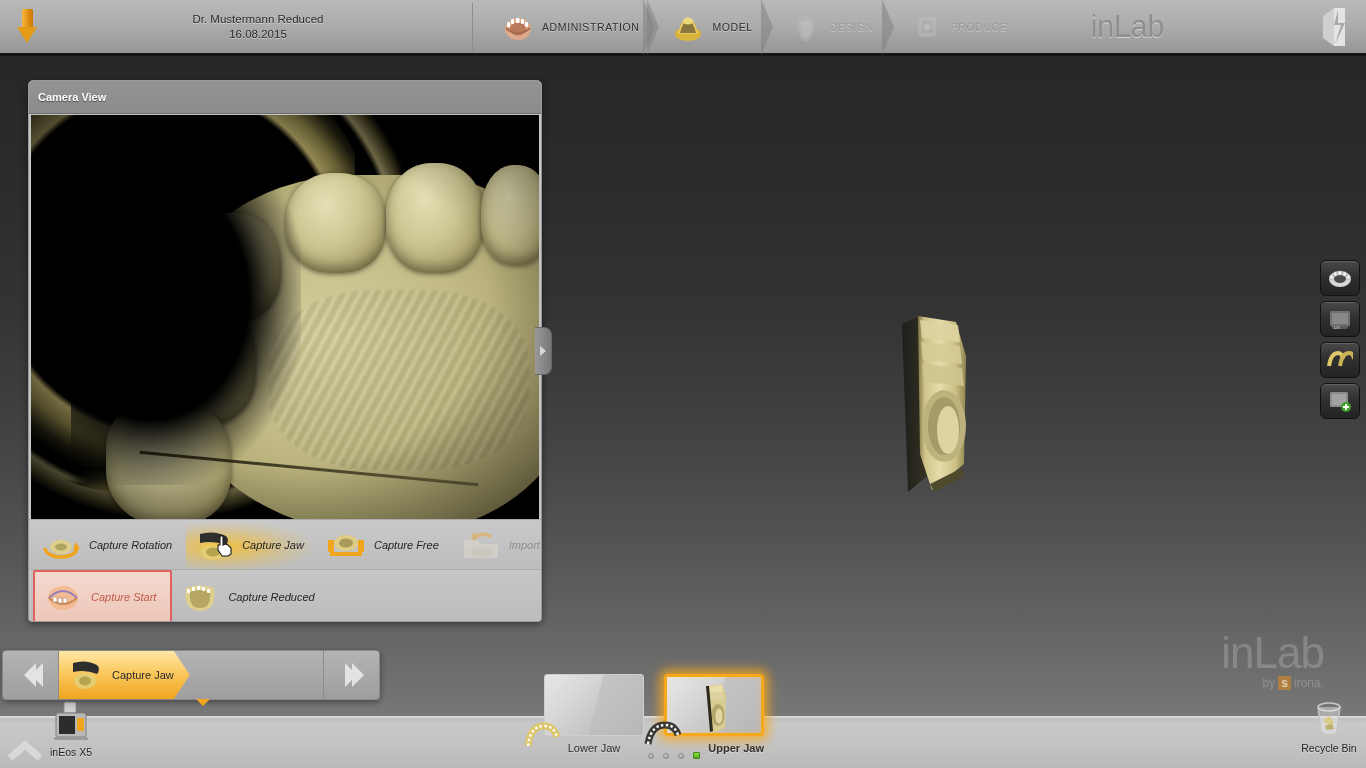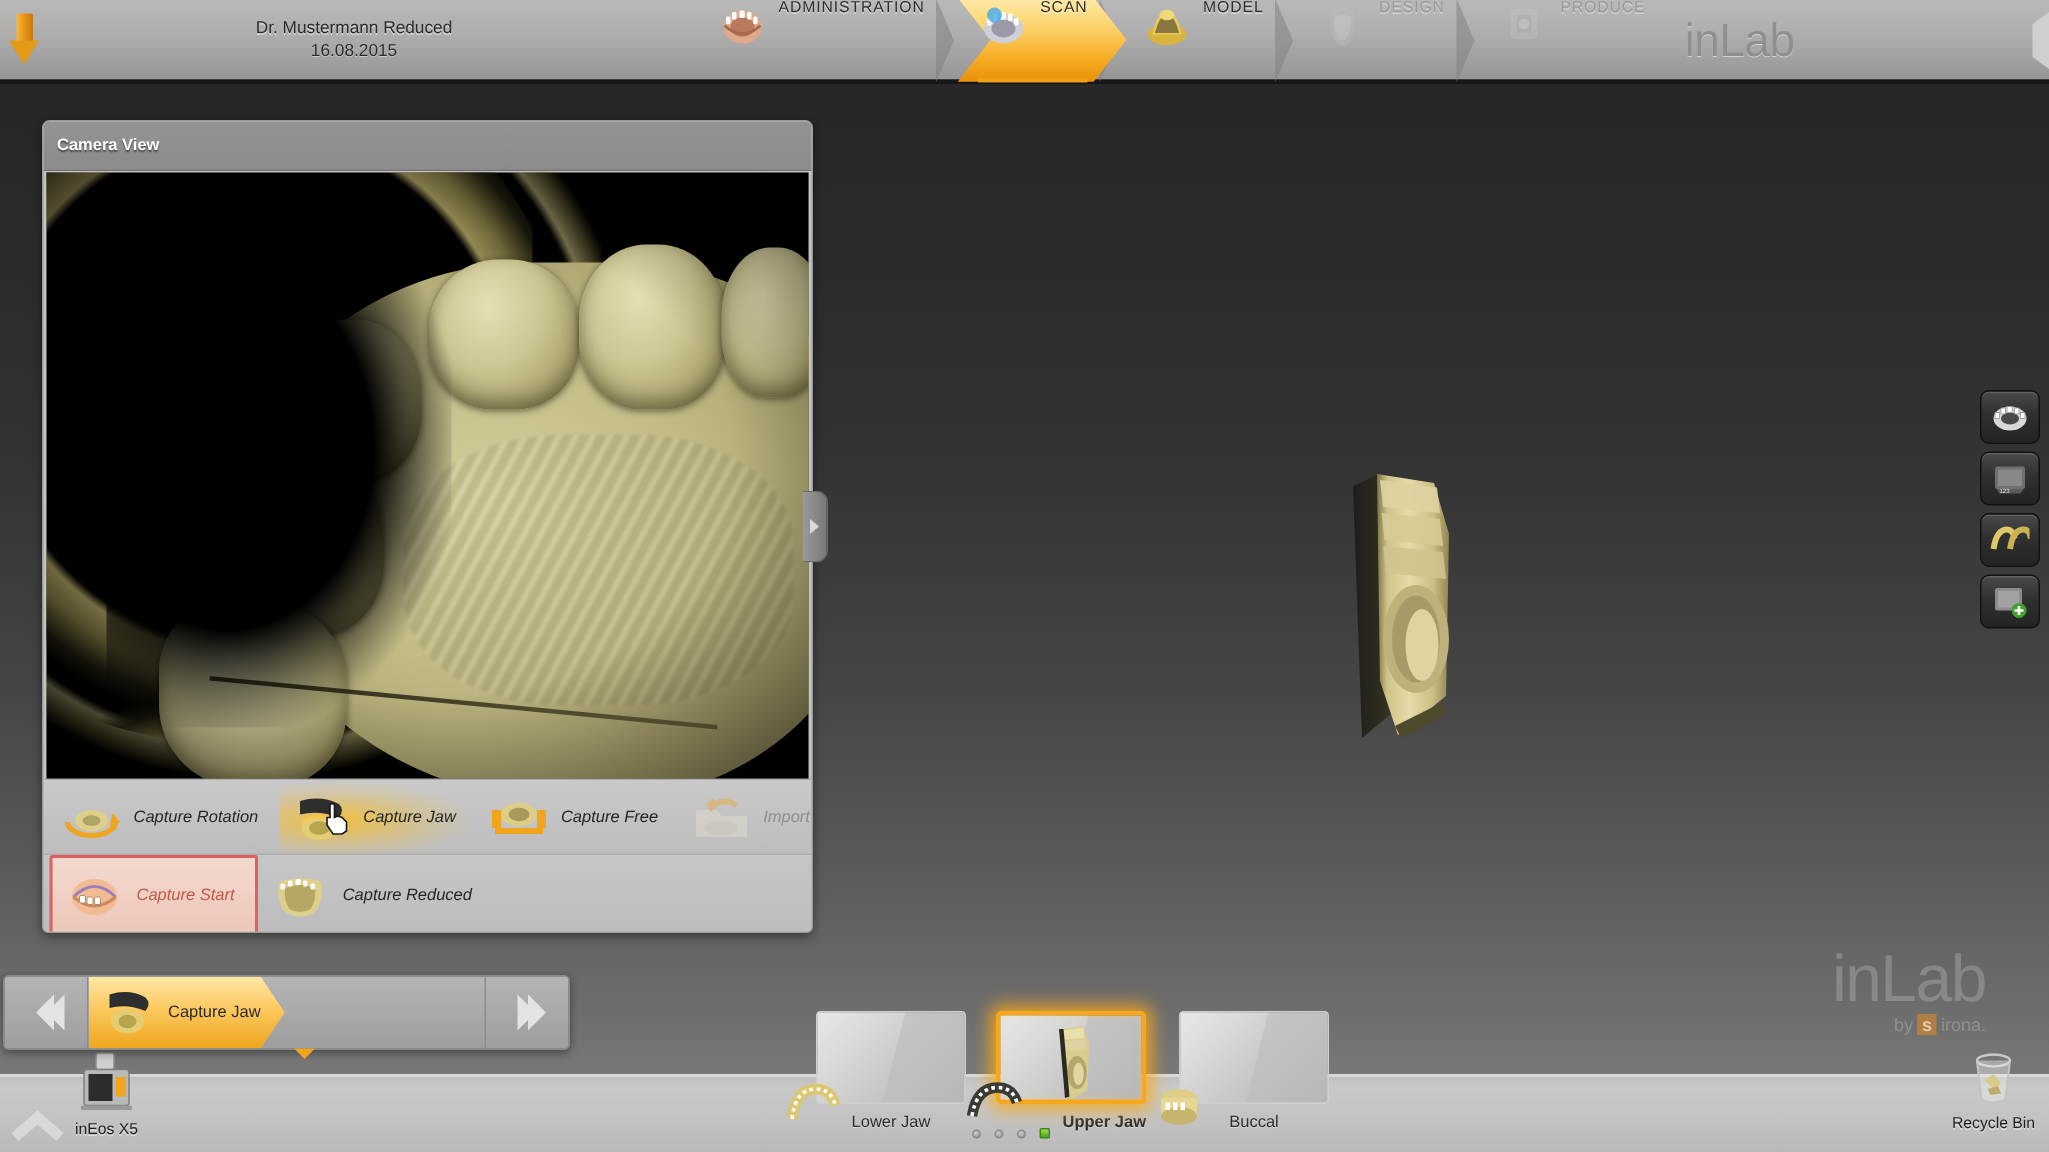--- a/index.html
+++ b/index.html
@@ -49,21 +49,21 @@
   .hdr-title {
     flex: 0 0 auto; width: 420px; text-align: center;
     color: #2b2b2b; font-size: 11.5px; line-height: 15px;
     text-shadow: 0 1px 0 rgba(255,255,255,.45);
   }
   .hdr-divider { width: 1px; height: 48px; background: #8d8d8d; margin: 0 4px; }
 
   
   .steps { display: flex; align-items: center; height: 56px; margin-left: 10px; }
   .step {
-    position: relative; height: 56px; display: flex; align-items: flex-start;
+    position: relative; height: 56px; display: flex; align-items: center;
     padding: 0 26px 0 14px; cursor: pointer;
   }
   .step .chev-bg {
     position: absolute; inset: 0;
     clip-path: polygon(0 0, calc(100% - 22px) 0, 100% 50%, calc(100% - 22px) 100%, 0 100%, 22px 50%);
     background: transparent;
   }
   .step.active .chev-bg {
     background: linear-gradient(to bottom, #ffe9a8 0%, #fdd26a 35%, #f5ab22 72%, #e98f08 100%);
   }
@@ -397,36 +397,20 @@
             <rect x="15" y="8" width="3.5" height="5" rx="1"></rect>
               <rect x="20" y="9" width="3" height="5" rx="1"></rect>
             <rect x="24" y="12" width="3" height="5" rx="1"></rect>
           </g>
           <path d="M5 18 q12 11 24 0" stroke="#a86a4e" stroke-width="2" fill="none"></path>
         </svg>
         <span class="lbl">ADMINISTRATION</span>
       </div>
       <div class="step-sep"></div>
 
-      <div class="step active">
-        <div class="chev-bg"></div>
-        <svg class="ico" viewBox="0 0 34 34">
-          <ellipse cx="17" cy="20" rx="13" ry="10" fill="#cfcfd8"></ellipse>
-          <ellipse cx="17" cy="20" rx="8" ry="6" fill="#9a9aa8"></ellipse>
-          <g fill="#fff">
-            <rect x="6" y="13" width="3" height="5" rx="1"></rect>
-              <rect x="10" y="10" width="3" height="5" rx="1"></rect>
-            <rect x="15" y="9" width="3.5" height="5" rx="1"></rect>
-              <rect x="20" y="10" width="3" height="5" rx="1"></rect>
-            <rect x="24" y="13" width="3" height="5" rx="1"></rect>
-          </g>
-          <circle cx="11" cy="11" r="5" fill="#35a8ec" opacity=".75"></circle>
-        </svg>
-        <span class="lbl">SCAN</span>
-      </div>
       <div class="step-sep"></div>
 
       <div class="step">
         <div class="chev-bg"></div>
         <svg class="ico" viewBox="0 0 34 34">
           <ellipse cx="17" cy="24" rx="13" ry="7" fill="#d9b43c"></ellipse>
           <path d="M7 24 q3 -15 10 -15 q7 0 10 15 z" fill="#e8c85c"></path>
           <path d="M9 23 q3 -12 8 -12 q5 0 8 12 z" fill="#3a3428" opacity=".55"></path>
           <ellipse cx="17" cy="11" rx="5" ry="3.5" fill="#f0d77c"></ellipse>
         </svg>
@@ -659,36 +643,20 @@
           <path d="M6 5 L9 5 L13 50 L10 51 Z" fill="#2c2a1c"></path>
         </svg>
       </div>
       <svg class="jaw-badge" viewBox="0 0 48 40">
         <path d="M6 28 q3 -19 17 -19 q10 0 13 10" stroke="#3b3b35" stroke-width="7" fill="none"></path>
         <path d="M6 28 q3 -19 17 -19 q10 0 13 10" stroke="#fff" stroke-width="2.4" fill="none" stroke-dasharray="2.4 2.4"></path>
       </svg>
       <div class="jaw-label">Upper Jaw</div>
     </div>
 
-    <div class="jaw-item" style="left:256px; top:8px;">
-      <div class="jaw-frame">
-          <div class="gloss"></div>
-        </div>
-      <svg class="jaw-badge" viewBox="0 0 48 40">
-        <ellipse cx="22" cy="16" rx="12" ry="6" fill="#ddcd86"></ellipse>
-        <rect x="10" y="16" width="24" height="12" rx="2" fill="#e6d795"></rect>
-        <ellipse cx="22" cy="28" rx="12" ry="6" fill="#c6b56c"></ellipse>
-        <g fill="#fff">
-            <rect x="13" y="19" width="3" height="5"></rect>
-            <rect x="18" y="19" width="3" height="5"></rect>
-            <rect x="23" y="19" width="3" height="5"></rect>
-          </g>
-      </svg>
-      <div class="jaw-label">Buccal</div>
-    </div>
 
     <div class="dots">
       <i></i>
       <i></i>
       <i></i>
       <i class="on"></i>
     </div>
   </div>
 
   <div class="desk-icon" style="left:28px; top:700px;">

